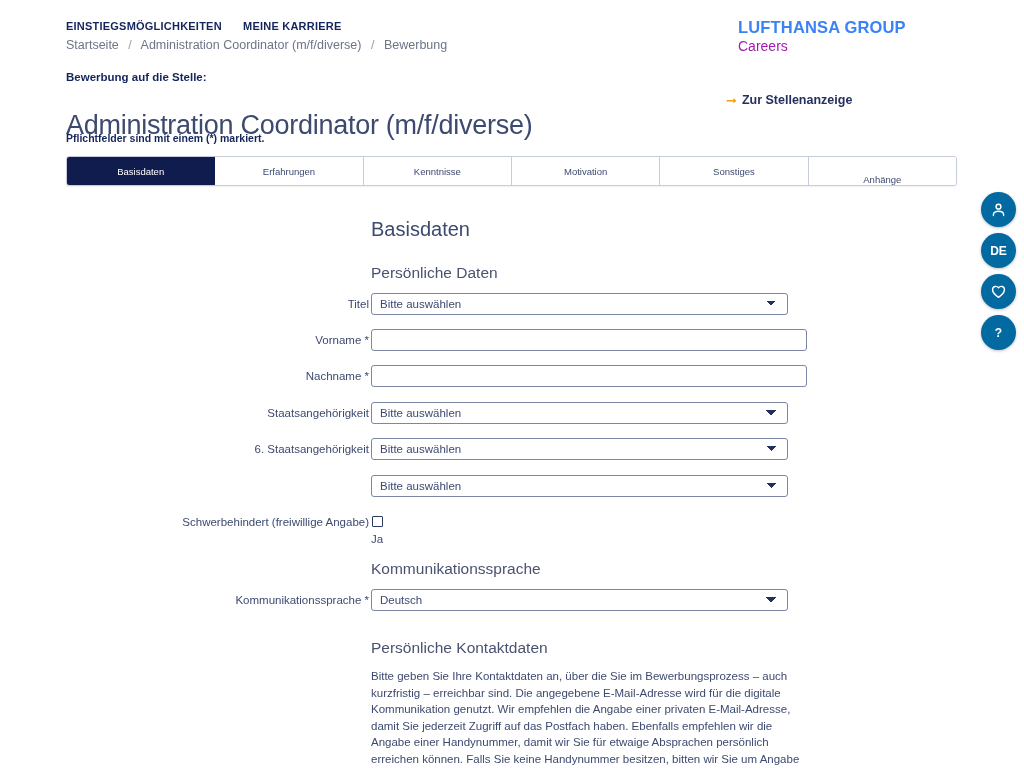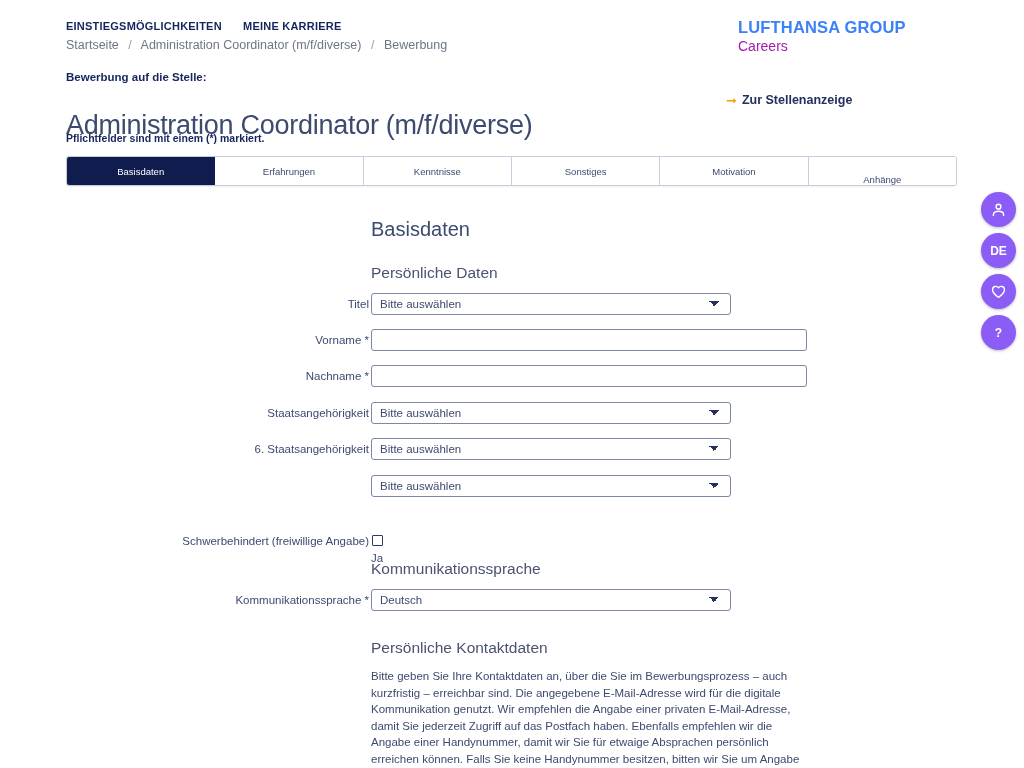--- a/index.html
+++ b/index.html
@@ -111,21 +111,21 @@
     font-family:"Liberation Sans","DejaVu Sans",sans-serif;
     font-size:11.5px; color:#3d4a70;
     height:22px;
     padding:0 8px;
     border:1px solid #7c87a5;
     border-radius:3px;
     background:#fff;
     outline:none;
   }
   select.ctl {
-    width:360px;
+    width:417px;
     -webkit-appearance:none; -moz-appearance:none; appearance:none;
     padding-right:26px;
     background-image:
       linear-gradient(45deg, transparent 50%, #24305e 50%),
       linear-gradient(135deg, #24305e 50%, transparent 50%);
     background-position:
       calc(100% - 16px) calc(50% - 1px),
       calc(100% - 11px) calc(50% - 1px);
     background-size:5px 5px, 5px 5px;
     background-repeat:no-repeat;
@@ -144,21 +144,21 @@
 
   .paragraph {
     position:absolute; left:371px; width:442px;
     font-size:11.5px; line-height:16.6px; color:#3d4a70;
   }
 
   
   .rail { position:absolute; right:8px; top:192px; display:flex; flex-direction:column; gap:6px; }
   .rail-btn {
     width:35px; height:35px; border-radius:50%;
-    background:#8b5cf6; color:#fff;
+    background:#0369a1; color:#fff;
     display:flex; align-items:center; justify-content:center;
     cursor:pointer; box-shadow:0 1px 3px rgba(0,0,0,.25);
     font-size:12px; font-weight:bold;
   }
   .rail-btn svg { display:block; }
 </style>
 </head>
 <body>
 
 <div class="page">
@@ -193,24 +193,24 @@
     <div class="tab active">
         <span>Basisdaten</span>
       </div>
     <div class="tab">
         <span>Erfahrungen</span>
       </div>
     <div class="tab">
         <span>Kenntnisse</span>
       </div>
     <div class="tab">
+        <span>Motivation</span>
+      </div>
+    <div class="tab">
         <span>Sonstiges</span>
-      </div>
-    <div class="tab">
-        <span>Motivation</span>
       </div>
     <div class="tab">
         <span>Anhänge</span>
       </div>
   </div>
 
   <div class="form-area">
 
     <div class="section-h1">Basisdaten</div>
     <div class="section-h2" style="top:64px;">Persönliche Daten</div>
@@ -257,21 +257,21 @@
     </div>
 
     <div class="row" style="top:275px;">
       <div class="control">
         <select class="ctl">
           <option>Bitte auswählen</option>
         </select>
       </div>
     </div>
 
-    <div class="row" style="top:311px;margin-top:19px;">
+    <div class="row" style="top:311px;">
       <div class="field-label">Schwerbehindert (freiwillige Angabe)</div>
       <div class="checkbox-wrap" style="top:5px;flex-direction:column;">
         <span class="checkbox-box"></span>
         <span class="checkbox-label">Ja</span>
       </div>
     </div>
 
     <div class="section-h2" style="top:360px;">Kommunikationssprache</div>
 
     <div class="row" style="top:389px;">

